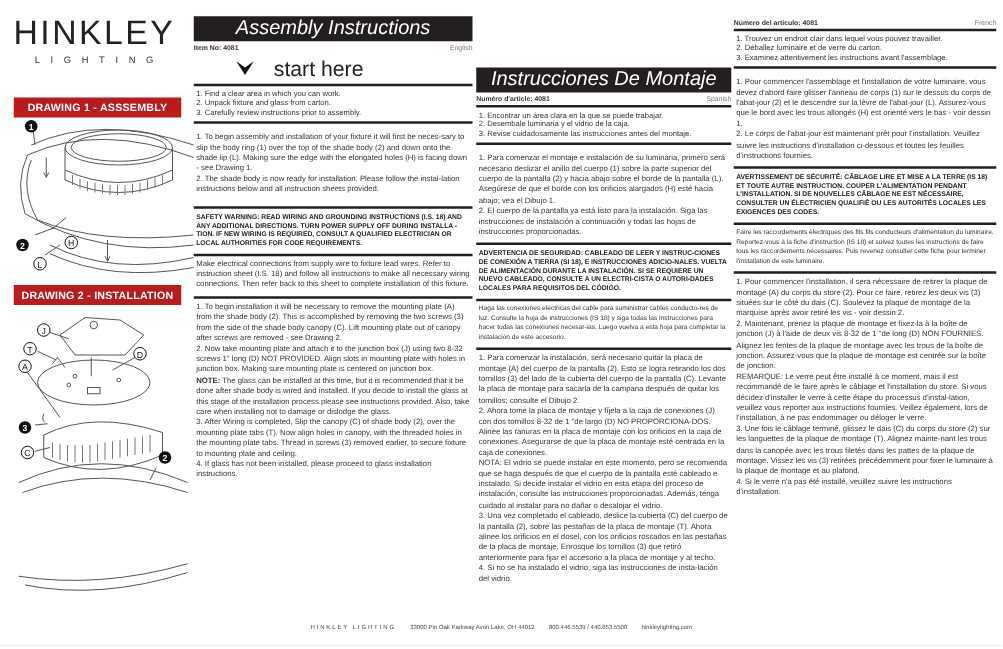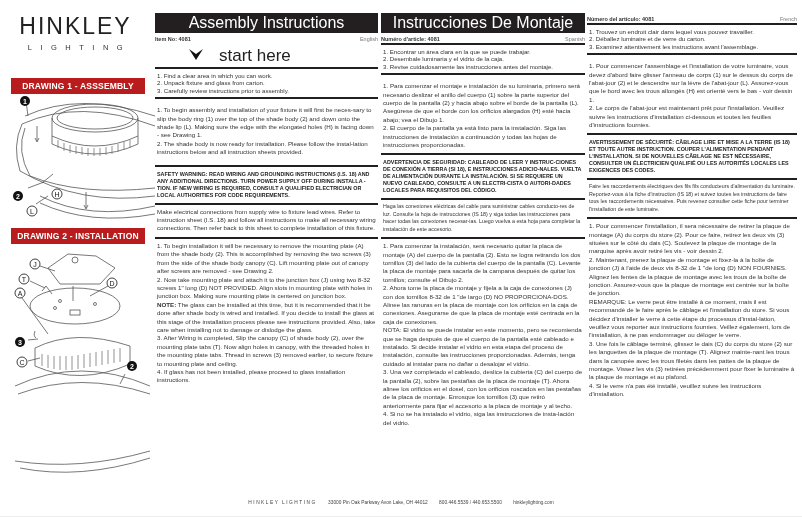--- a/index.html
+++ b/index.html
@@ -1,29 +1,29 @@
 <!DOCTYPE html>
 <html><head>
 <meta charset="utf-8">
 <style>
   * { box-sizing: border-box; margin: 0; padding: 0; }
   html, body { width: 802px; height: 519px; background: #fff; overflow: hidden; }
   body { position: relative; font-family: "Liberation Sans", sans-serif; color: #222; }
 
   .logo { position: absolute; left: 8px; top: 12px; width: 135px; text-align: center; }
-  .logo .brand { font-size: 23px; letter-spacing: 2px; color: #222; font-weight: 400; line-height: 28px; }
+  .logo .brand { font-size: 27px; letter-spacing: 2px; color: #222; font-weight: 400; line-height: 28px; }
   .logo .sub { font-size: 7.5px; letter-spacing: 8.5px; color: #333; margin-top: 3px; padding-left: 8px; }
 
   .drawing-bar { position: absolute; left: 11px; width: 134px; height: 16px; background: #b91c1c; color: #fff;
     font-size: 8.5px; font-weight: bold; text-align: center; line-height: 16px; letter-spacing: 0.2px; }
 
   .drawing { position: absolute; left: 0; width: 155px; }
 
   .col { position: absolute; top: 13px; }
-  .col-head { background: #231f20; color: #fff; height: 20px; font-size: 16px; line-height: 20px; text-align: center; }
+  .col-head { background: #231f20; color: #fff; height: 20px; font-size: 16px; line-height: 20px; text-align: center; font-style: italic; }
   .item-line { display: flex; justify-content: space-between; font-size: 5.5px; margin-top: 2px; height: 8px; align-items: center; }
   .item-line .item { font-weight: bold; color: #333; }
   .item-line .lang { color: #777; }
   .start { position: relative; height: 24px; }
   .start .chev { position: absolute; left: 34px; top: 4px; width: 14px; height: 14px; }
   .start .label { position: absolute; left: 64px; top: 4px; font-size: 17px; color: #222; line-height: 18px; }
 
   .rule { border-top: 2px solid #231f20; }
 
   .steps { font-size: 6.1px; line-height: 7.4px; color: #333; padding: 3px 2px 3px 2px; }
@@ -222,21 +222,21 @@
   <div class="rule"></div>
   <div class="p">
     <div>1. To begin installation it will be necessary to remove the mounting plate (A) from the shade body (2). This is accomplished by removing the two screws (3) from the side of the shade body canopy (C). Lift mounting plate out of canopy after screws are removed - see Drawing 2.</div>
       <div>2. Now take mounting plate and attach it to the junction box (J) using two 8-32 screws 1" long (D) NOT PROVIDED. Align slots in mounting plate with holes in junction box. Making sure mounting plate is centered on junction box.</div>
     <div><span class="bold">NOTE:</span><span> The glass can be installed at this time, but it is recommended that it be done after shade body is wired and installed. If you decide to install the glass at this stage of the installation process please see instructions provided. Also, take care when installing not to damage or dislodge the glass.</span></div>
     <div>3. After Wiring is completed, Slip the canopy (C) of shade body (2), over the mounting plate tabs (T). Now align holes in canopy, with the threaded holes in the mounting plate tabs. Thread in screws (3) removed earlier, to secure fixture to mounting plate and ceiling.</div>
       <div>4. If glass has not been installed, please proceed to glass installation instructions.</div>
   </div>
 </div>
 
-<div class="col" style="left:381px; width:204px;">
+<div class="col" style="left:381px; width:204px;margin-top:41px;">
   <div class="col-head">Instrucciones De Montaje</div>
   <div class="item-line">
       <span class="item">Numéro d'article: 4081</span>
       <span class="lang">Spanish</span>
     </div>
   <div class="rule"></div>
   <div class="steps">
     <div>1. Encontrar un área clara en la que se puede trabajar.</div>
       <div>2. Desembale luminaria y el vidrio de la caja.</div>
       <div>3. Revise cuidadosamente las instrucciones antes del montaje.</div>

